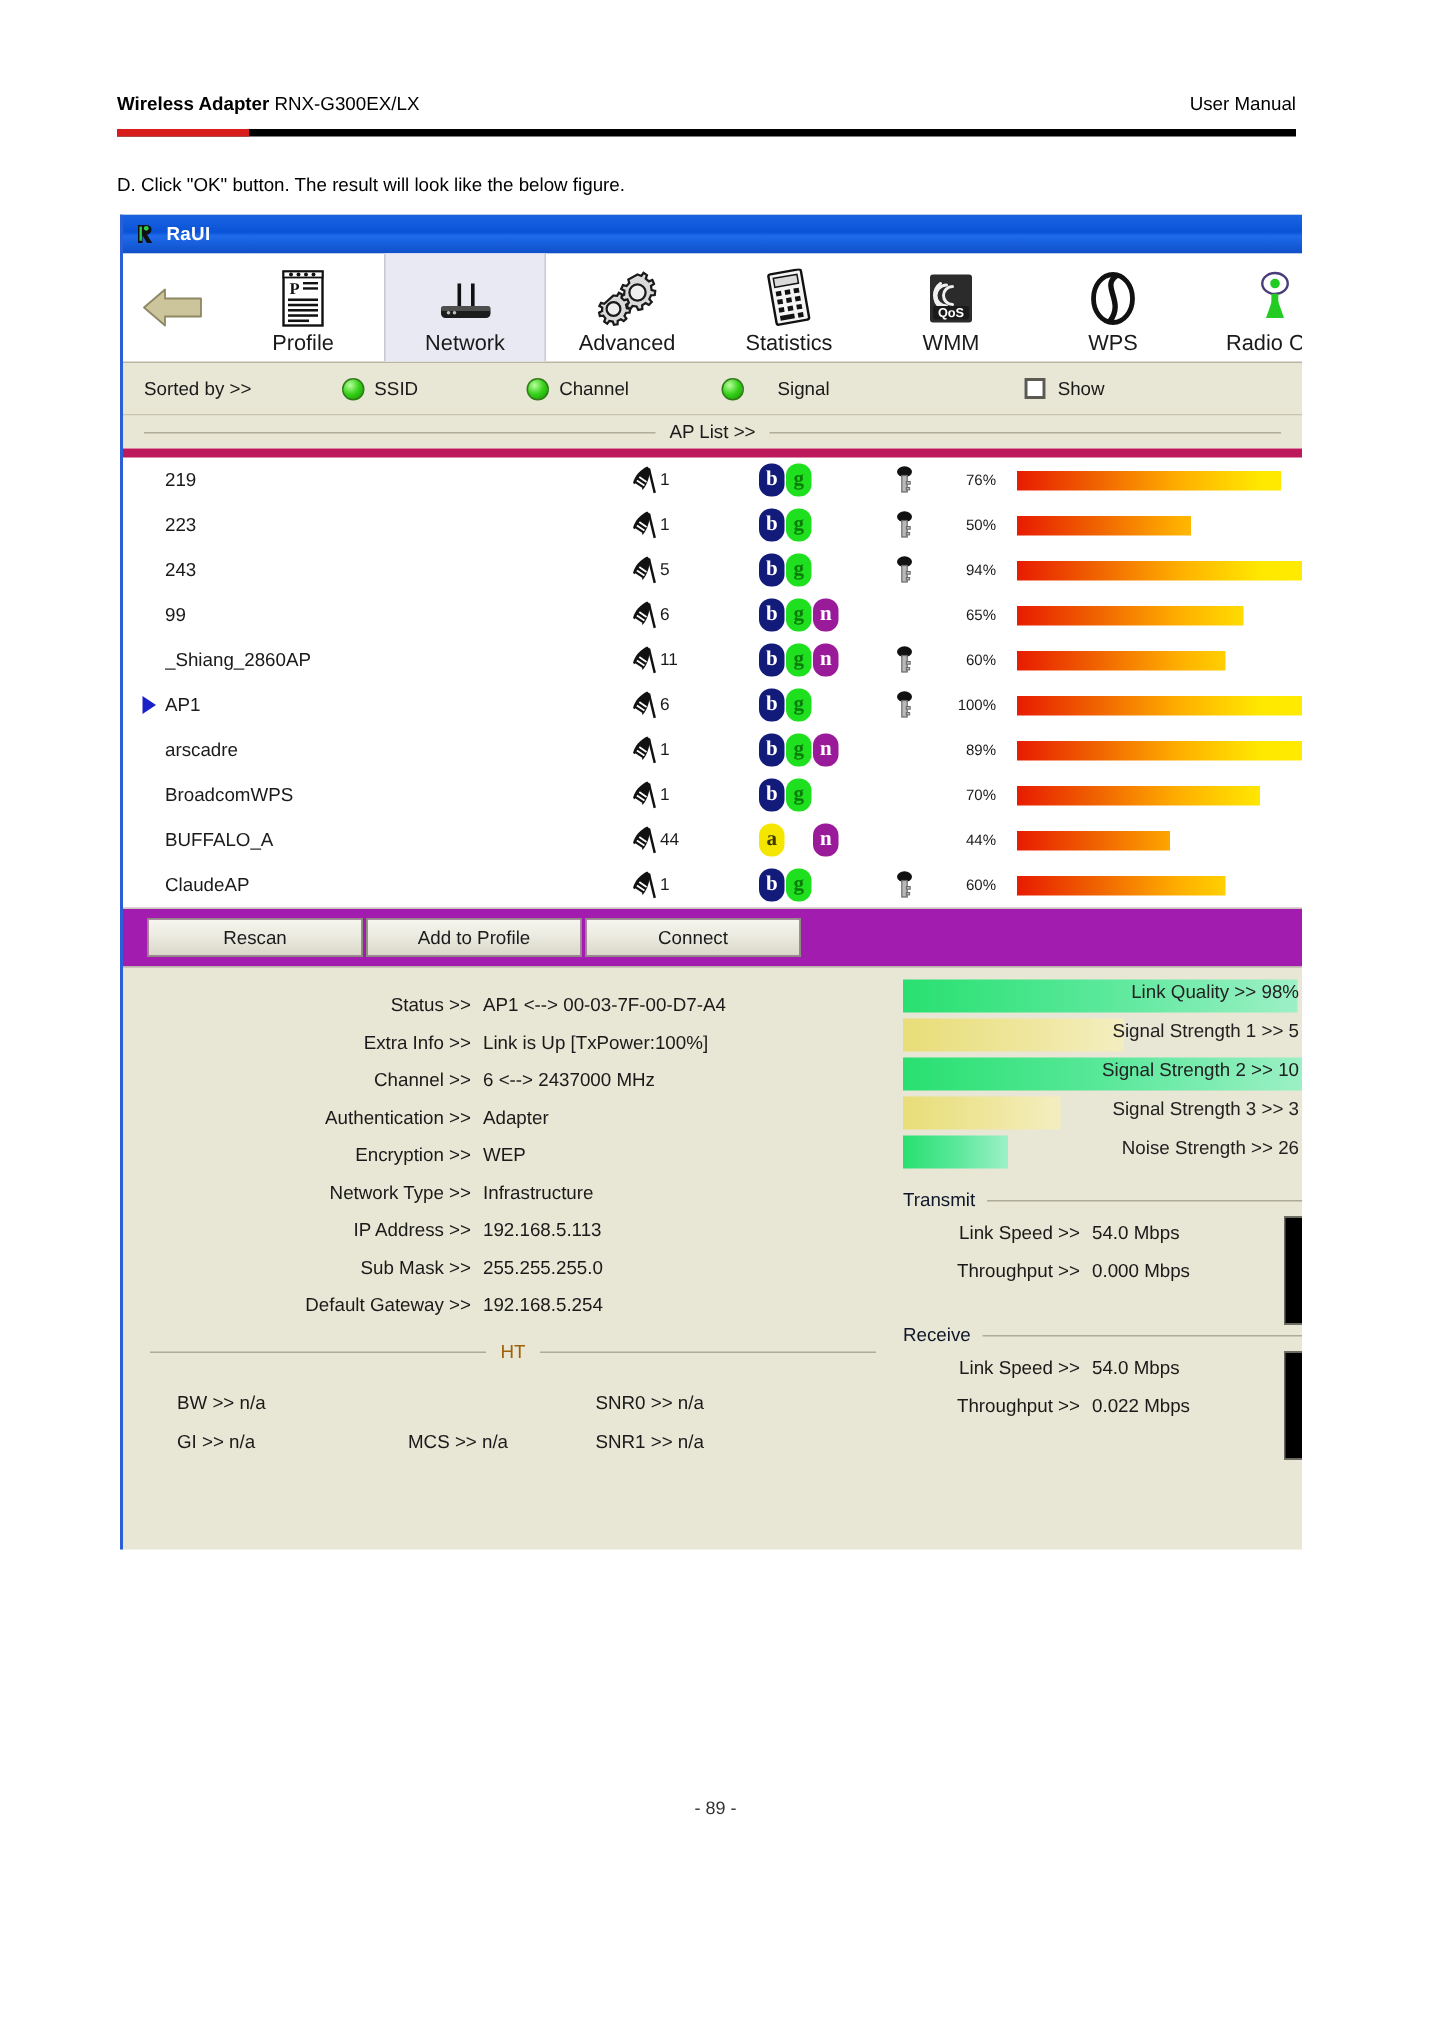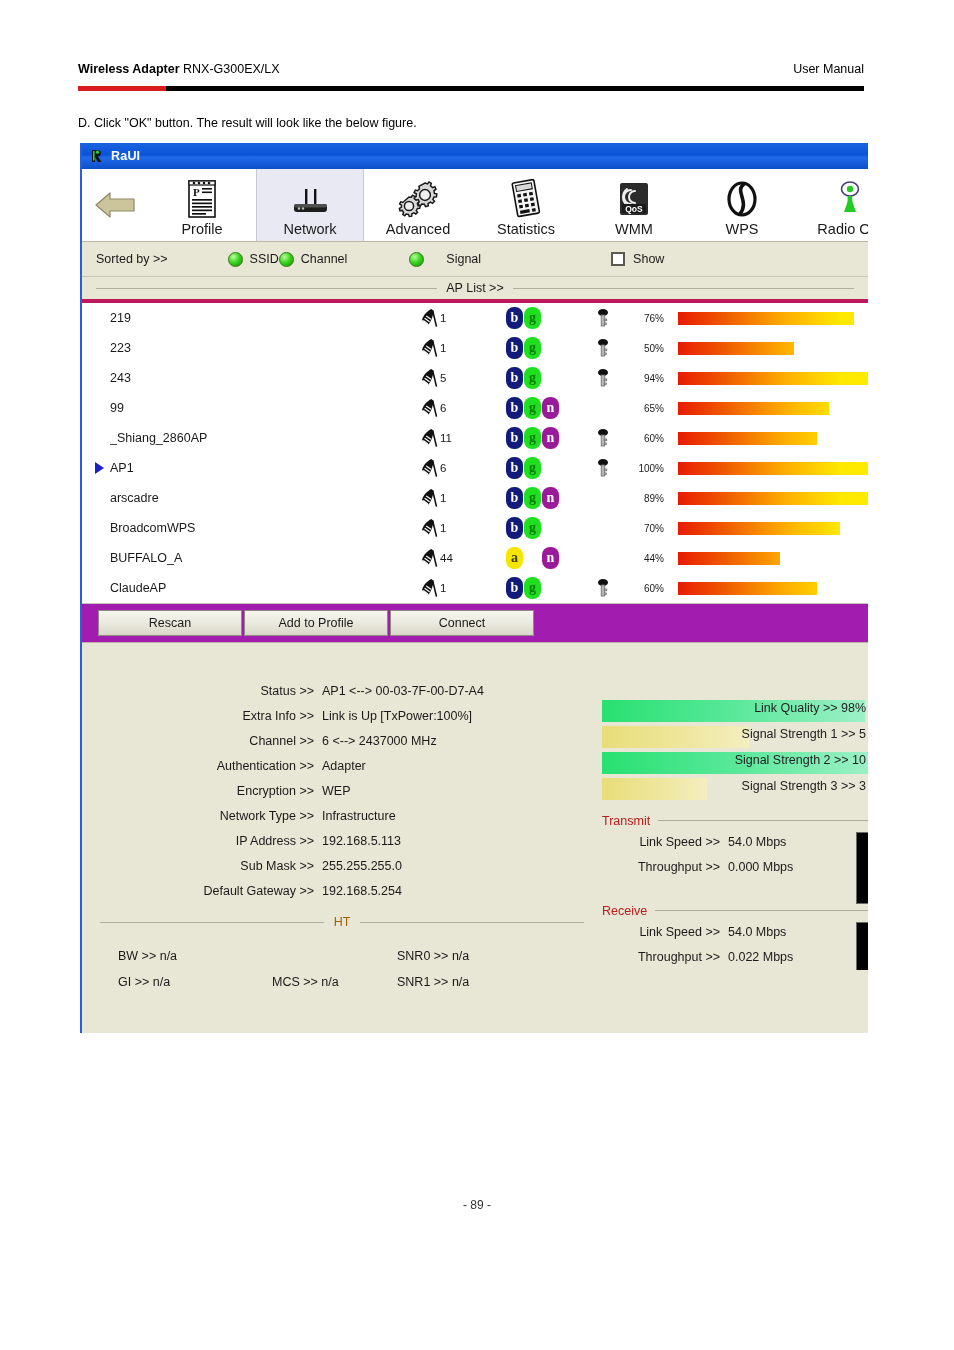--- a/index.html
+++ b/index.html
@@ -194,21 +194,21 @@
     background: #e8e6d4;
     padding: 0 9px;
     font-size: 12.5px;
     color: #1a1a1a;
     white-space: nowrap;
   }
 
   
   .aplist {
     background: #ffffff;
-    border-top: 4px solid #be185d;
+    border-top: 6px solid #be185d;
     position: relative;
   }
   .ap-row {
     height: 30px;
     display: flex;
     align-items: center;
     position: relative;
     font-size: 12.5px;
     color: #1a1a1a;
   }
@@ -309,21 +309,20 @@
     margin-right: 2px;
     white-space: nowrap;
   }
 
   
   .statuspanel {
     position: relative;
     background: #e8e6d4;
     height: 375px;
     display: flex;
-    align-items: center;
   }
   .status-left {
     width: 520px;
     flex: none;
     padding-top: 12px;
     box-sizing: border-box;
   }
   .st-row {
     height: 25px;
     display: flex;
@@ -406,21 +405,21 @@
     color: #222;
     white-space: nowrap;
     z-index: 2;
   }
 
   .trx-section { margin-top: 12px; width: 268px; position: relative; }
   .trx-head {
     display: flex;
     align-items: center;
     font-size: 12.5px;
-    color: #b91c1c;
+    color: #0f172a;
     height: 18px;
   }
   .trx-head .lbl { white-space: nowrap; padding-right: 8px; }
   .trx-head .rule { flex: 1; height: 1px; background: #aeab98; }
   .trx-row {
     height: 25px;
     display: flex;
     align-items: center;
     font-size: 12.5px;
     color: #1a1a1a;
@@ -608,21 +607,21 @@
   </div>
 
   <div class="sortbar">
     <span class="sb-label">Sorted by &gt;&gt;</span>
 
     <span class="sb-opt" style="margin-left:60px;">
       <span class="led"></span>
       <span>SSID</span>
     </span>
 
-    <span class="sb-opt" style="">
+    <span class="sb-opt" style="margin-left:72px;">
       <span class="led"></span>
       <span>Channel</span>
     </span>
 
     <span class="sb-opt" style="margin-left:62px;gap:15px;">
       <span class="led"></span>
       <span>Signal</span>
     </span>
 
     <span class="sb-opt" style="margin-left:130px;">
@@ -1021,20 +1020,25 @@
           <div class="qbar">
             <span class="track"></span>
             <span class="fill" style="width: 100%;"></span>
             <span class="qlabel">Signal Strength 2 &gt;&gt; 10</span>
           </div>
           <div class="qbar yellowish">
             <span class="track"></span>
             <span class="fill" style="width: 39%;"></span>
             <span class="qlabel">Signal Strength 3 &gt;&gt; 3</span>
           </div>
+          <div class="qbar">
+            <span class="track"></span>
+            <span class="fill" style="width: 26%;"></span>
+            <span class="qlabel">Noise Strength &gt;&gt; 26</span>
+          </div>
         </div>
 
       <div class="trx-section">
         <div class="trx-head">
           <span class="lbl">Transmit</span>
           <span class="rule"></span>
         </div>
         <div class="trx-row">
           <span class="trx-key">Link Speed &gt;&gt;</span>
           <span class="trx-val">54.0 Mbps</span>

